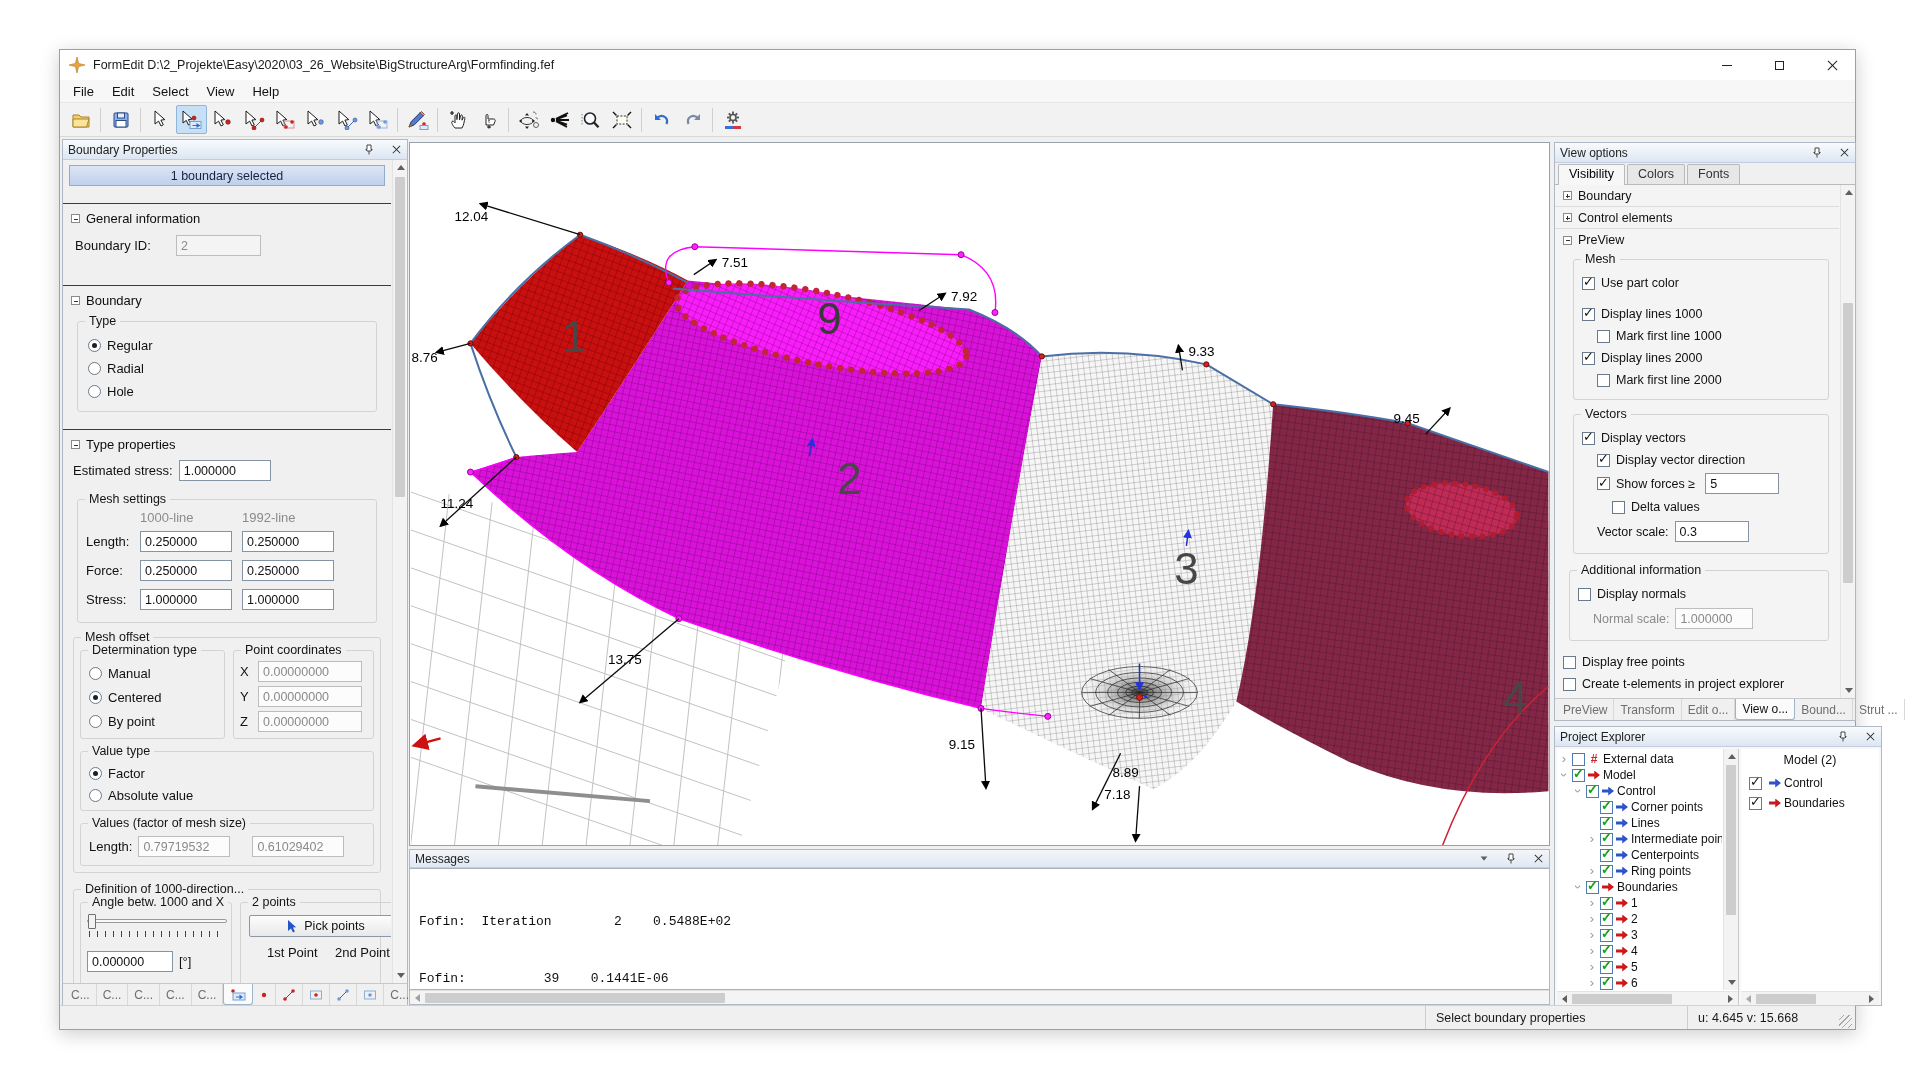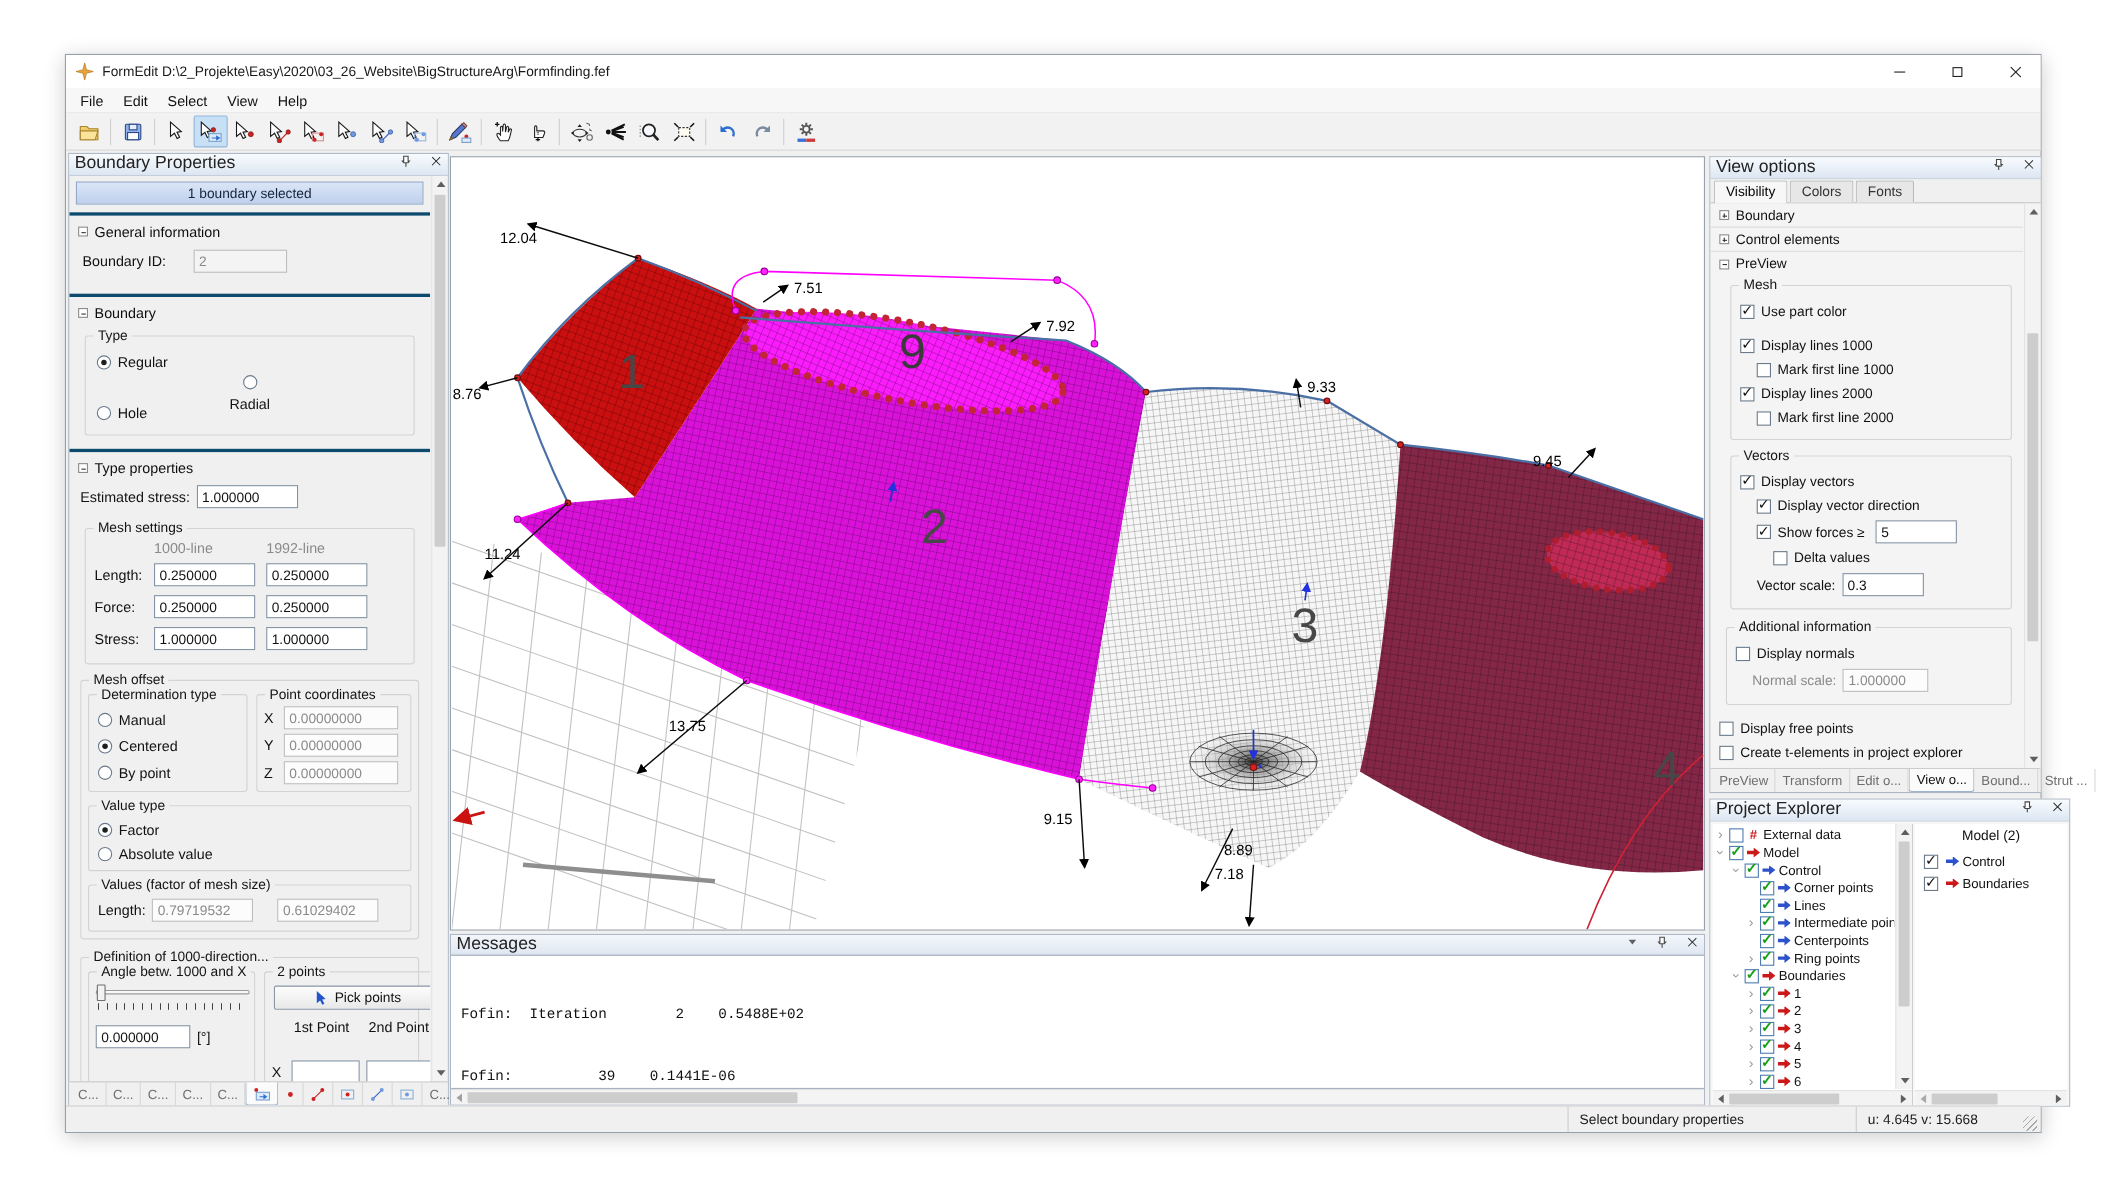--- a/index.html
+++ b/index.html
@@ -18,37 +18,37 @@
   
   .menu{height:23px;display:flex;align-items:center;background:#f7f7f7;border-bottom:1px solid #e6e6e6;padding:0 4px;}
   .mi{padding:3px 9px;color:#111;}
   
   .toolbar{height:34px;display:flex;align-items:center;background:#f2f2f2;border-bottom:1px solid #d8d8d8;padding:0 5px;}
   .tbtn{width:31px;height:29px;display:flex;align-items:center;justify-content:center;border:1px solid transparent;border-radius:2px;flex:none;}
   .tbtn.active{background:#c8e0f6;border-color:#8fb6da;}
   .tsep{width:1px;height:24px;background:#cfcfcf;margin:0 4px;flex:none;}
   
   .pnl{position:absolute;border:1px solid #aeb8c6;background:#f0f0f0;display:flex;flex-direction:column;}
-  .phdr{height:20px;flex:none;display:flex;gap:15px;padding:0 5px;background:linear-gradient(#f8fbfe,#dce6f2);border-bottom:1px solid #c3cfde;font-size:16px;color:#222;}
+  .phdr{height:20px;flex:none;display:flex;align-items:center;gap:15px;padding:0 5px;background:linear-gradient(#f8fbfe,#dce6f2);border-bottom:1px solid #c3cfde;font-size:12px;color:#222;}
   .phdr .sp{flex:1;}
   .hico{width:12px;height:12px;display:flex;align-items:center;justify-content:center;flex:none;}
   
   .fld{height:21px;border:1px solid #8494a4;background:#fff;font:12.5px "Liberation Sans",sans-serif;padding:0 4px;color:#111;}
   .fld.dis{color:#8a8a8a;border-color:#bdbdbd;background:#fcfcfc;}
   .cb{width:13px;height:13px;border:1px solid #6a7a8a;background:#fff;position:relative;flex:none;}
   .cb.on::after{content:"✓";position:absolute;left:0px;top:-3.5px;font-size:13px;color:#111;}
   .cb.green{border-color:#4f7cb0;}
   .cb.green.on::after{color:#17a017;font-weight:bold;}
   .rad{width:13px;height:13px;border:1px solid #6a7a8a;border-radius:50%;background:#fff;position:relative;flex:none;}
   .rad.on::after{content:"";position:absolute;inset:3px;border-radius:50%;background:#1f1f1f;}
   .gb{position:relative;border:1px solid #d3d3d3;border-radius:3px;}
   .leg{position:absolute;top:-8px;left:7px;background:#f0f0f0;padding:0 4px;font-size:12.5px;color:#141414;white-space:nowrap;}
   .r{display:flex;align-items:center;gap:6px;}
   .sech{display:flex;align-items:center;gap:6px;padding:7px 8px 5px;color:#0d0d0d;}
-  .sech.line{border-top:3px solid #0c4a6e;margin-top:7px;}
+  .sech.line{border-top:1px solid #0c4a6e;margin-top:17px;}
   .pm{width:9px;height:9px;flex:none;border:1px solid #8a8a8a;background:#fff;position:relative;}
   .pm::before{content:"";position:absolute;left:1.5px;top:3.5px;width:4px;height:1px;background:#333;}
   .pm.plus::after{content:"";position:absolute;left:3px;top:2px;width:1px;height:4px;background:#333;}
   
   .vsb{position:absolute;top:0;right:0;bottom:0;width:15px;background:#f3f3f3;border-left:1px solid #e3e3e3;}
   .hsb{position:absolute;left:0;right:0;bottom:0;height:14px;background:#f3f3f3;border-top:1px solid #e3e3e3;display:flex;align-items:center;}
   .sbb{width:15px;height:14px;display:flex;align-items:center;justify-content:center;flex:none;}
   .vsb .sbb{height:15px;}
   .thumbv{position:absolute;left:2px;right:2px;background:#cdcdcd;border-radius:1px;}
   .thumbh{height:10px;background:#cdcdcd;border-radius:1px;flex:none;}
@@ -311,21 +311,21 @@
         <div class="sech line">
             <span class="pm"></span>
             <span>Boundary</span>
           </div>
         <div class="gb" style="margin:8px 14px 12px;padding:12px 10px 8px;">
           <span class="leg">Type</span>
           <div class="r" style="height:23px;">
               <span class="rad on"></span>
               <span>Regular</span>
             </div>
-          <div class="r" style="height:23px;flex-direction:column;">
+          <div class="r" style="height:23px;">
               <span class="rad"></span>
               <span>Radial</span>
             </div>
           <div class="r" style="height:23px;">
               <span class="rad"></span>
               <span>Hole</span>
             </div>
         </div>
 
         <div class="sech line">

